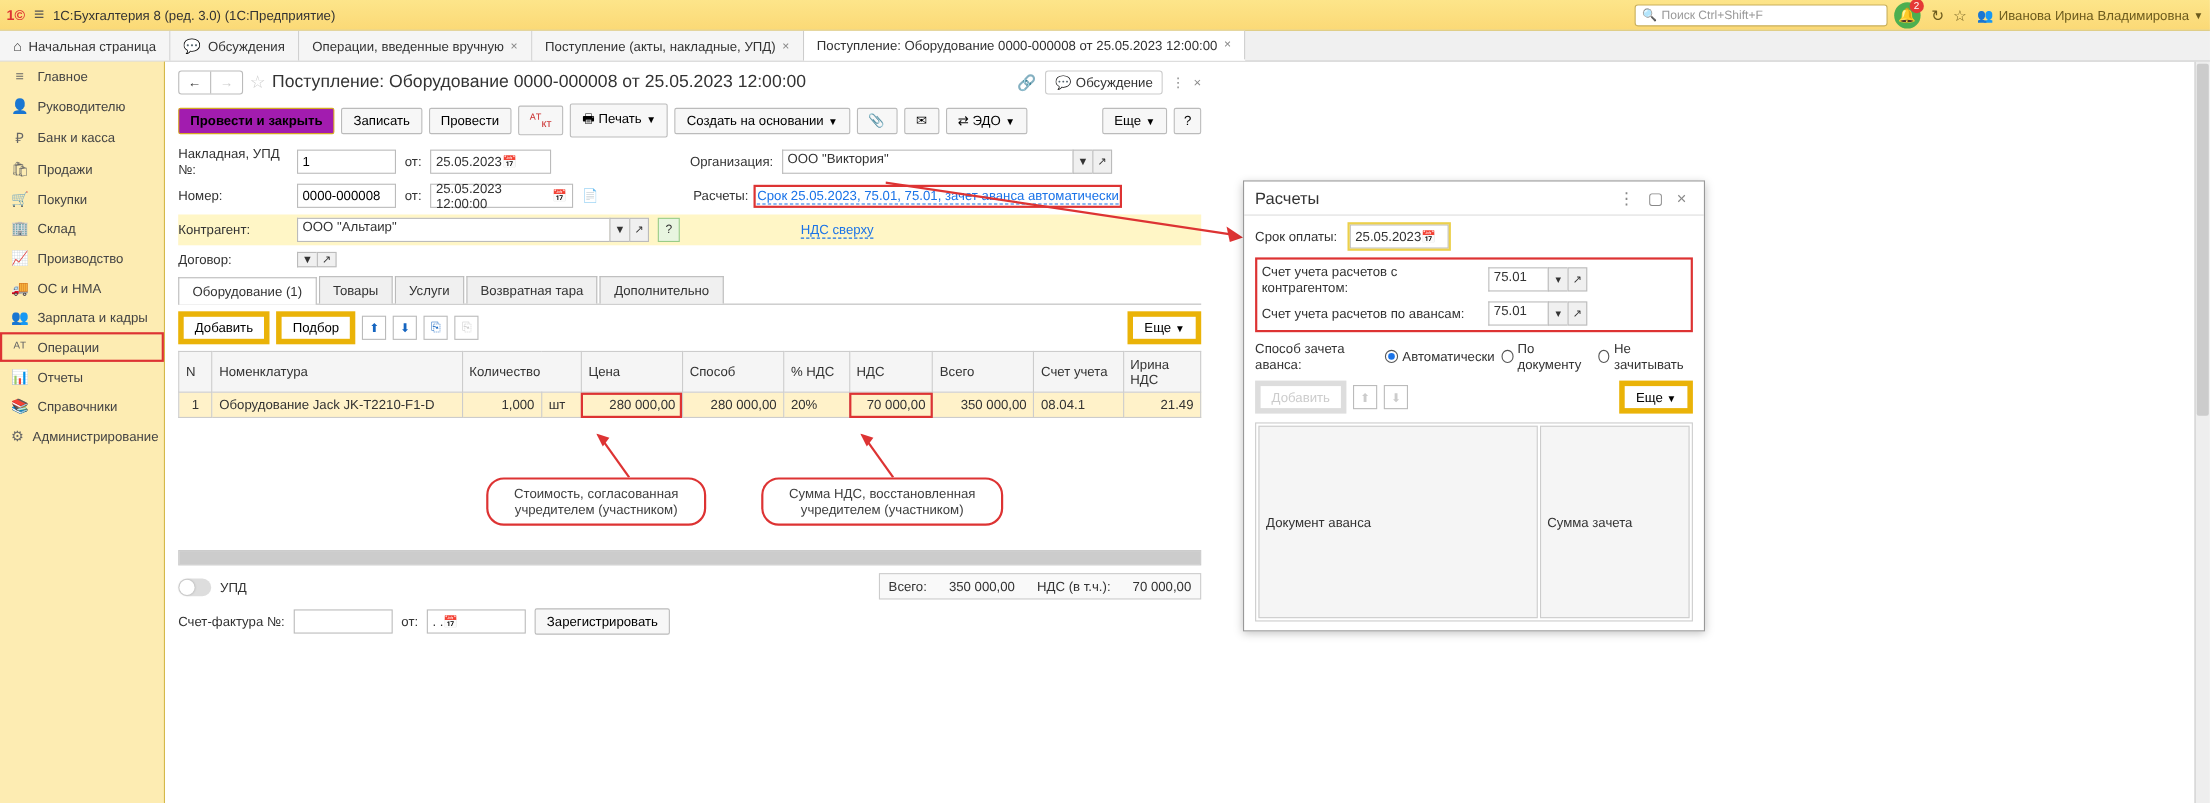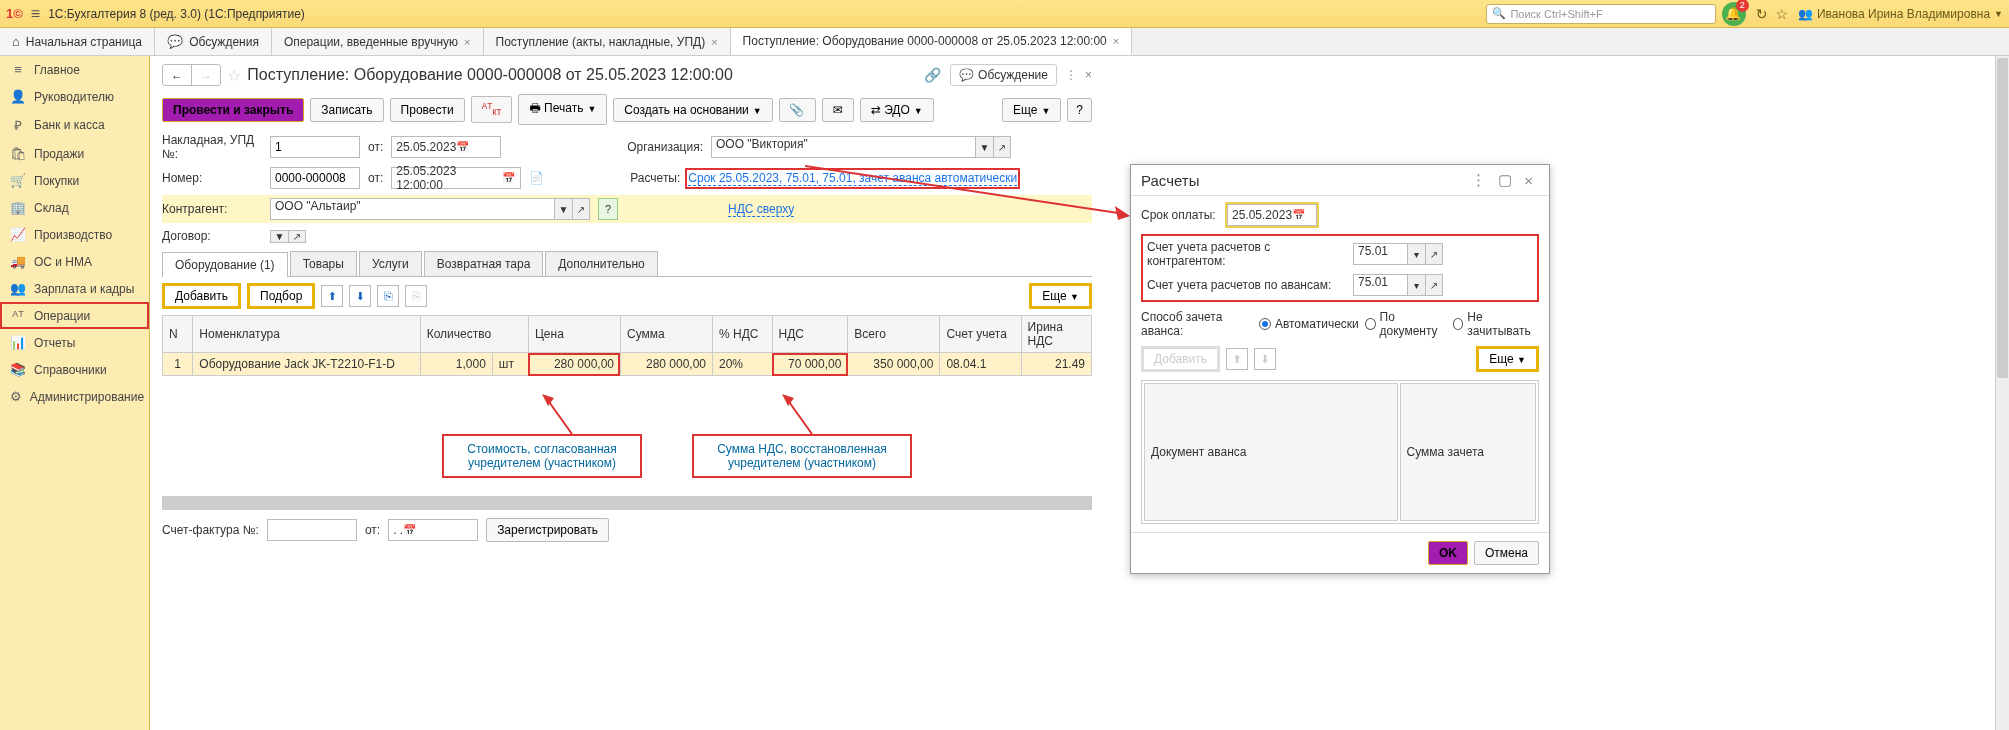--- a/index.html
+++ b/index.html
@@ -66,34 +66,34 @@
 .link.u { text-decoration: underline; border-bottom: 1px dashed #1a73e8; text-decoration: none; }
 .q-btn { width: 20px; height: 22px; border: 1px solid #9c8; background: #e8f5e0; display: flex; align-items: center; justify-content: center; font-size: 11px; cursor: pointer; }
 
 
 .itabs { display: flex; border-bottom: 1px solid #bbb; margin-top: 8px; }
 .itab { padding: 5px 12px; border: 1px solid #bbb; border-bottom: none; background: #f0f0f0; margin-right: 2px; cursor: pointer; font-size: 12px; }
 .itab.active { background: #fff; position: relative; top: 1px; }
 
 
 .tbl-toolbar { display: flex; gap: 6px; padding: 6px 0; align-items: center; }
-.tbtn2 { padding: 3px 10px; border: 3px solid #eab308; background: #fff; cursor: pointer; font-size: 12px; }
+.tbtn2 { padding: 3px 10px; border: 5px solid #eab308; background: #fff; cursor: pointer; font-size: 12px; }
 .arrow-btn { width: 22px; height: 22px; border: 1px solid #bbb; background: #fff; display: flex; align-items: center; justify-content: center; font-size: 11px; color: #1565c0; cursor: pointer; }
 
 
 .tbl { border: 1px solid #bbb; width: 100%; border-collapse: collapse; }
 .tbl th, .tbl td { border: 1px solid #ccc; padding: 4px 6px; font-size: 12px; text-align: left; }
 .tbl th { background: #f5f5f5; font-weight: normal; }
 .tbl td.num { text-align: right; }
 .tbl tr.sel td { background: #fff2c9; }
 .tbl .n-col { width: 28px; text-align: center; background: #fde88a; }
 .tbl .red-box { outline: 2px solid #d33; outline-offset: -2px; }
 
 
-.annot { position: absolute; border: 2px solid #d33; border-radius: 0; background: #fff; padding: 6px 14px; font-size: 12px; text-align: center; color: #0369a1; }
+.annot { position: absolute; border: 2px solid #d33; border-radius: 16px; background: #fff; padding: 6px 14px; font-size: 12px; text-align: center; color: #404040; }
 
 
 .hscroll { height: 14px; background: #eee; border: 1px solid #ccc; margin-top: 120px; position: relative; }
 .hscroll .thumb { position: absolute; left: 0; top: 0; bottom: 0; width: 100%; background: #ccc; }
 
 
 .upd-row { display: flex; align-items: center; gap: 8px; margin-top: 8px; }
 .toggle { width: 30px; height: 16px; border-radius: 8px; background: #ddd; position: relative; }
 .toggle::after { content: ""; width: 14px; height: 14px; background: #fff; border-radius: 50%; position: absolute; top: 1px; left: 1px; box-shadow: 0 0 2px rgba(0,0,0,.3); }
 
@@ -335,21 +335,21 @@
       <button class="tbtn2"><span>Еще</span> <span style="font-size:9px;">▼</span></button>
     </div>
 
     <table class="tbl">
       <thead>
         <tr>
           <th>N</th>
           <th style="width:210px;">Номенклатура</th>
           <th style="width:100px;" colspan="2">Количество</th>
           <th style="width:85px;">Цена</th>
-          <th style="width:85px;">Сумма</th>
+          <th style="width:85px;">Способ</th>
           <th style="width:55px;">% НДС</th>
           <th style="width:70px;">НДС</th>
           <th style="width:85px;">Всего</th>
           <th style="width:75px;">Счет учета</th>
           <th style="width:65px;">Ирина НДС</th>
         </tr>
       </thead>
       <tbody>
         <tr class="sel">
           <td class="n-col">1</td>
@@ -375,20 +375,31 @@
         </svg>
     <svg style="position:absolute; left:620px; top:330px;" width="40" height="40">
           <line x1="30" y1="40" x2="5" y2="5" stroke="#d33" stroke-width="2"></line>
           <polygon points="0,0 12,4 6,12" fill="#d33"></polygon>
         </svg>
 
     <div class="hscroll">
           <div class="thumb"></div>
         </div>
 
+    <div class="upd-row">
+      <div class="toggle"></div>
+      <span class="lbl">УПД</span>
+      <span style="flex:1;"></span>
+      <div class="totals">
+        <span>Всего:</span>
+        <span>350 000,00</span>
+        <span>НДС (в т.ч.):</span>
+        <span>70 000,00</span>
+      </div>
+    </div>
 
     <div class="sf-row">
       <span class="lbl">Счет-фактура №:</span>
       <input class="inp" style="width: 90px;">
       <span class="lbl">от:</span>
       <div class="inp dt" style="width:90px;">
             <span>.  .</span>
             <span class="cal">📅</span>
           </div>
       <button class="btn">Зарегистрировать</button>
@@ -465,17 +476,13 @@
     </div>
     <table class="popup-table">
       <thead>
         <tr>
           <th style="width:65%;">Документ аванса</th>
           <th>Сумма зачета</th>
         </tr>
       </thead>
     </table>
   </div>
-  <div class="popup-footer">
-    <button class="btn primary">OK</button>
-    <button class="btn">Отмена</button>
-  </div>
 </div>
 
 </body></html>

